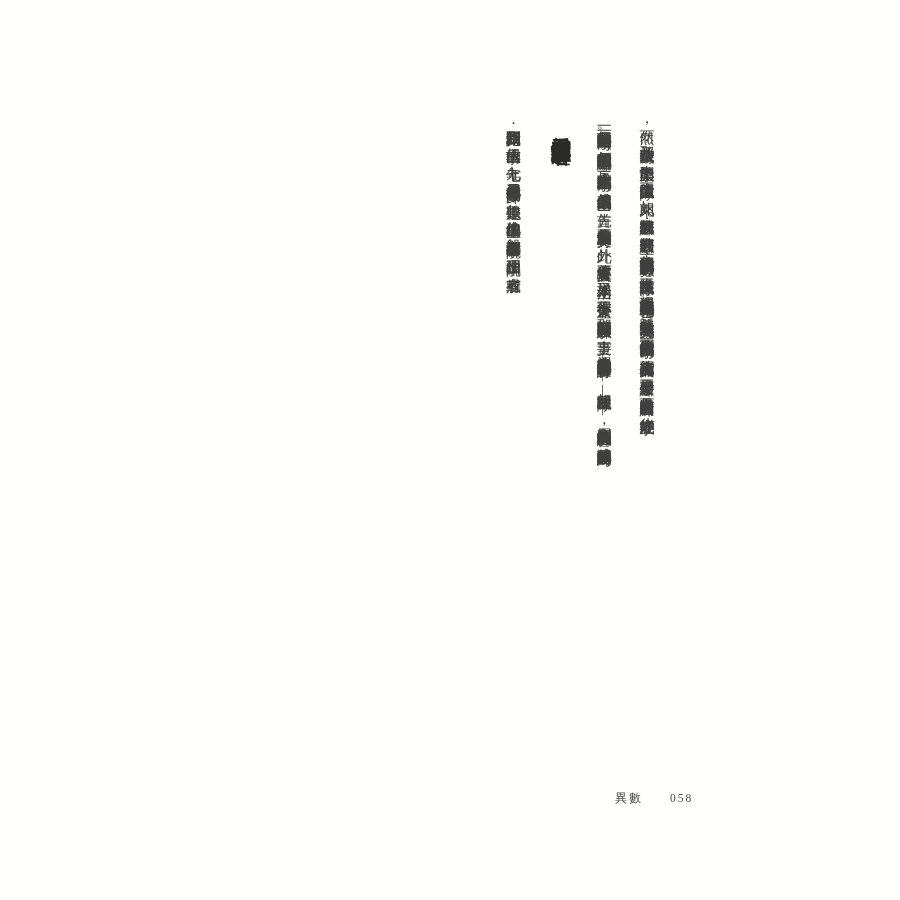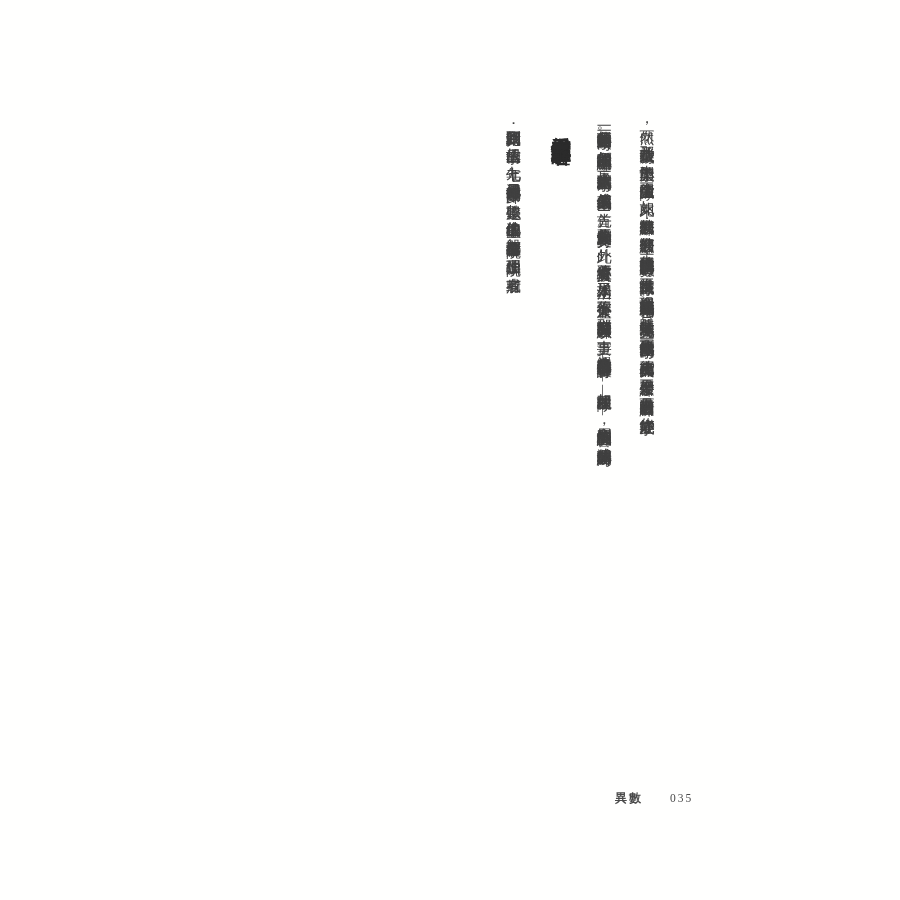--- a/index.html
+++ b/index.html
@@ -51,37 +51,37 @@
     top:790px;
     left:615px;
     display:flex;
     align-items:baseline;
     gap:27px;
     color:#4a4a4a;
   }
   .footer .book-title {
     font-size:12px;
     letter-spacing:2px;
-    font-weight:700;
+    font-weight:400;
   }
   .footer .page-number {
     font-size:11.5px;
     letter-spacing:2px;
   }
 </style>
 </head>
 <body>
 
 <div class="page">
 
   <div class="vtext">
     <p class="para p1">然而，那些孩子在八歲時，由於體型太小，不能進入明星隊伍。如此一來，就沒有額外的練習；沒有額外的練習，十年後也就達不到一萬個小時的練習時數，當然進不去職業球隊。這個現象和艾瑞克森等人的研究結果相合。即使是才華洋溢的莫札特，也要等到鑽研作曲一萬個小時，才能寫出真正偉大的作品。不是好手才要練習，而是只有透過不斷的練習，你才能變成好手。</p>
     <p class="para p2">一萬個小時當然是很長的一段時間。我們如何能從小不斷地練習，長大成人之時就達到一萬個小時，成為某個領域的傑出人士？首先，你需要父母的鼓勵和支持。此外，你還要有經濟支援。如果為了生活，你不得不去兼差，那就沒有多餘的時間可以練習。事實上，絕大多數的好手都是透過某種培育計畫——如曲棍球明星隊——利用這個絕佳的訓練機會，達成一萬個小時的練習時間。</p>
     <h2 class="heading">喬伊在電腦鍵盤上睡著了</h2>
     <p class="para p3">讓我們回到比爾．喬伊的故事。一九七一年，他還只是個瘦得像竹竿的少年郎，數學超強。像他這樣的學生，一般都會選擇麻省理工學院、加州理工學院，或者有「加</p>
   </div>
 
   <div class="footer">
     <span class="book-title">異數</span>
-    <span class="page-number">035</span>
+    <span class="page-number">058</span>
   </div>
 
 </div>
 
 </body></html>

